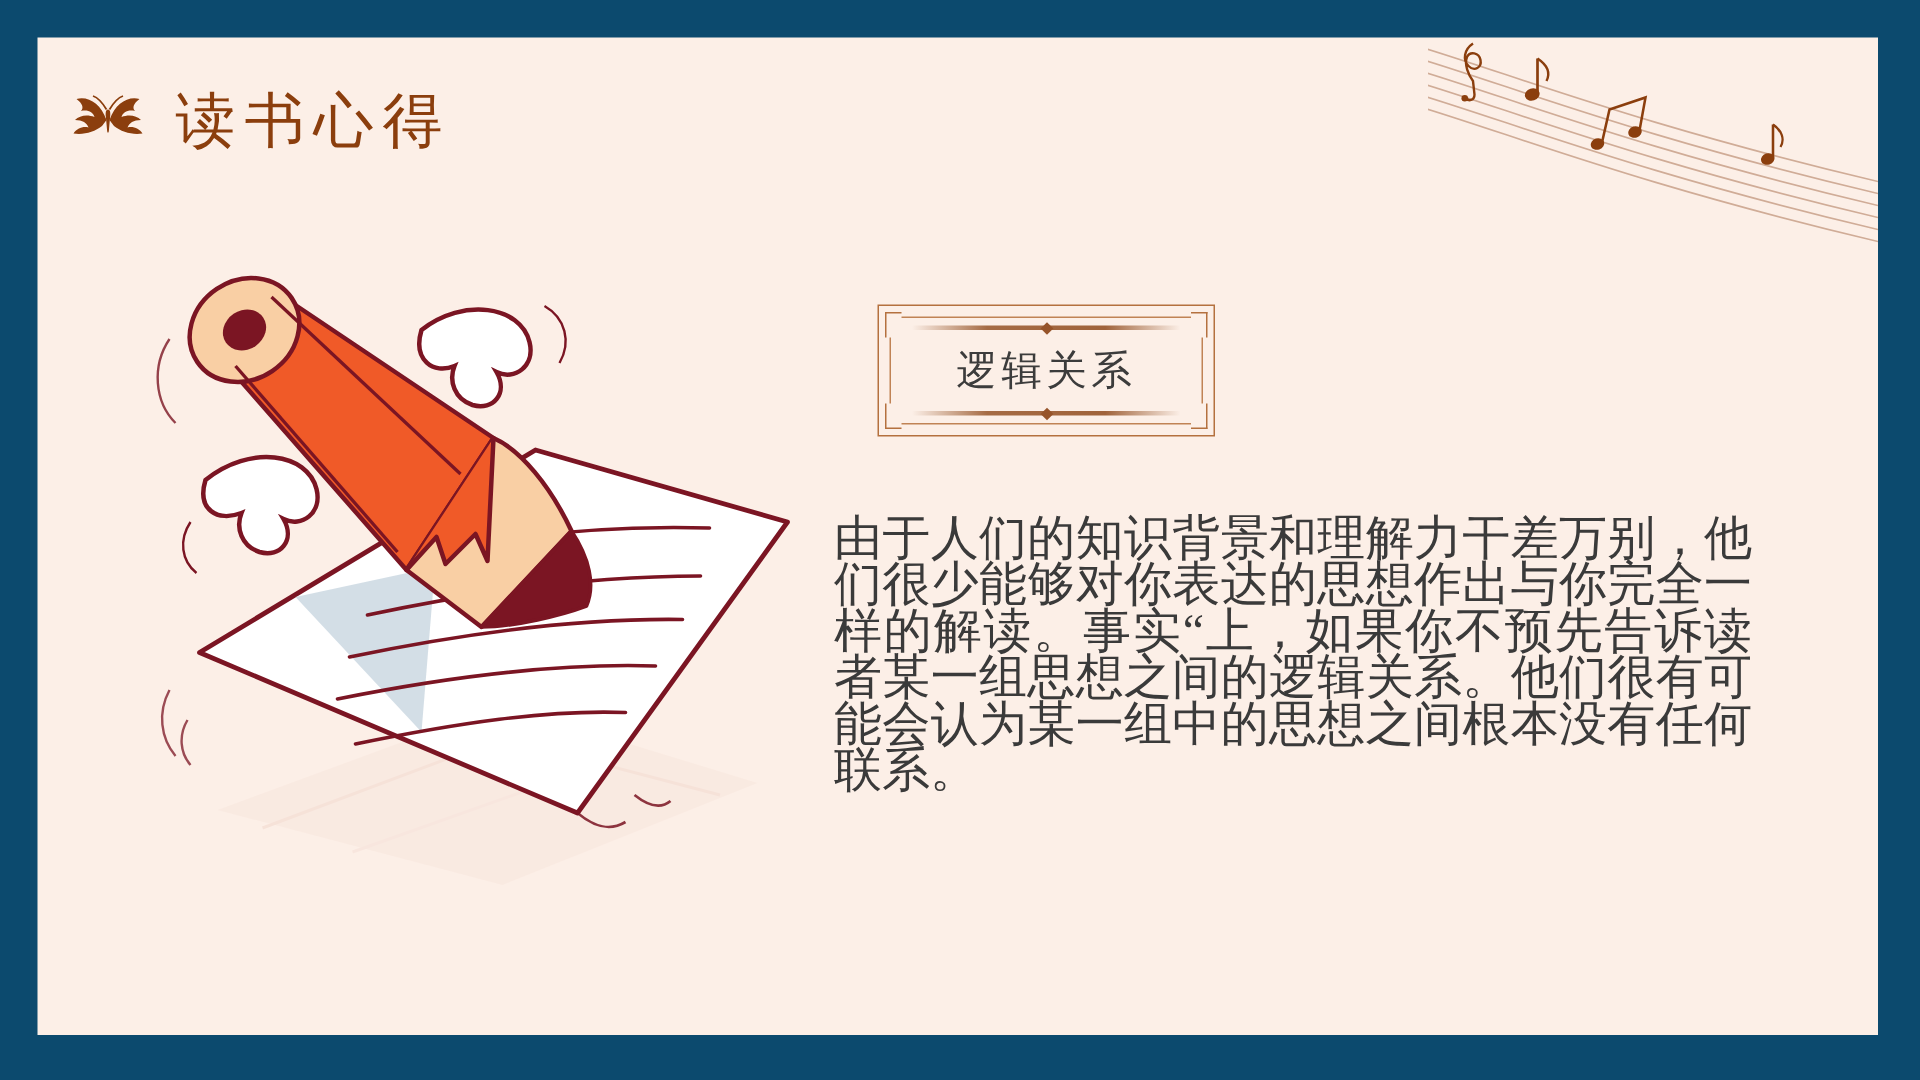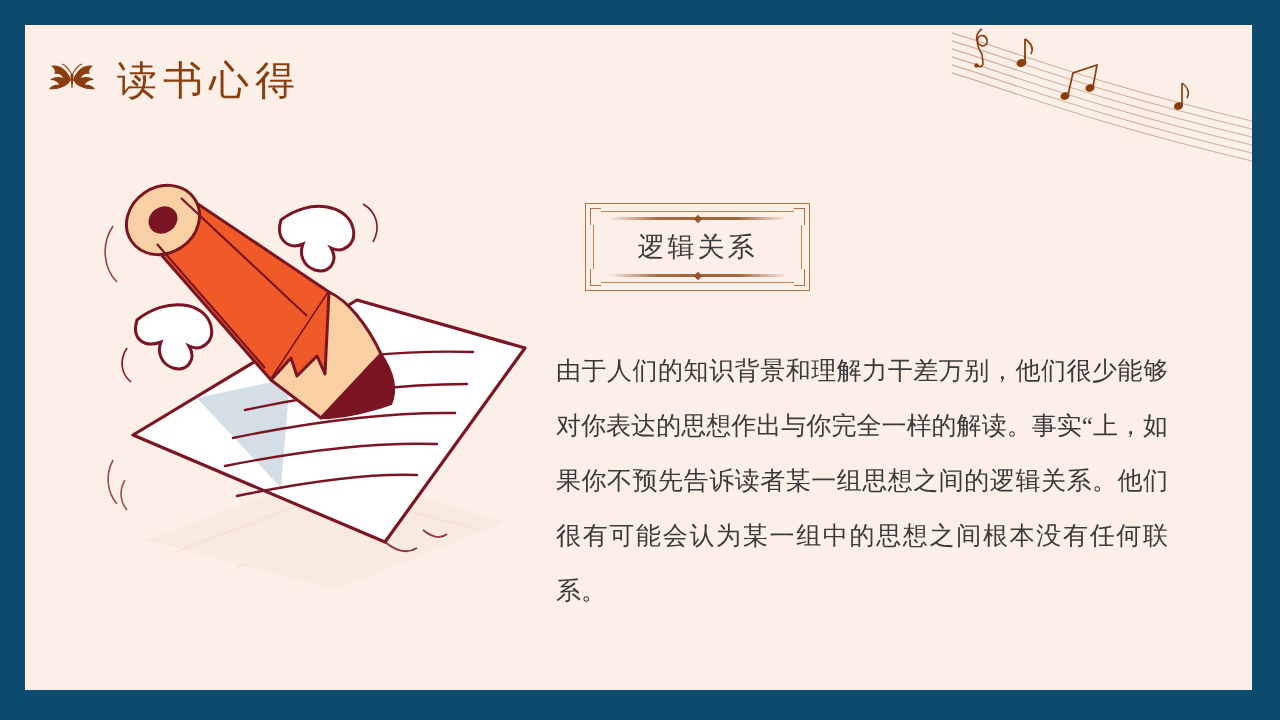--- a/index.html
+++ b/index.html
@@ -153,22 +153,22 @@
     font-size: 27px;
     letter-spacing: 3px;
     color: #3C3C3C;
     font-family: "Liberation Serif", "DejaVu Serif", serif;
   }
 
   
   .body-text {
     margin-top: 52px;
     width: 612px;
-    font-size: 25px;
-    line-height: 55px;
+    font-size: 32px;
+    line-height: 31px;
     color: #3A3A3A;
     text-align: justify;
     text-justify: inter-character;
     font-family: "Liberation Serif", "DejaVu Serif", serif;
   }
 </style>
 </head>
 <body>
 
 <div class="slide">

